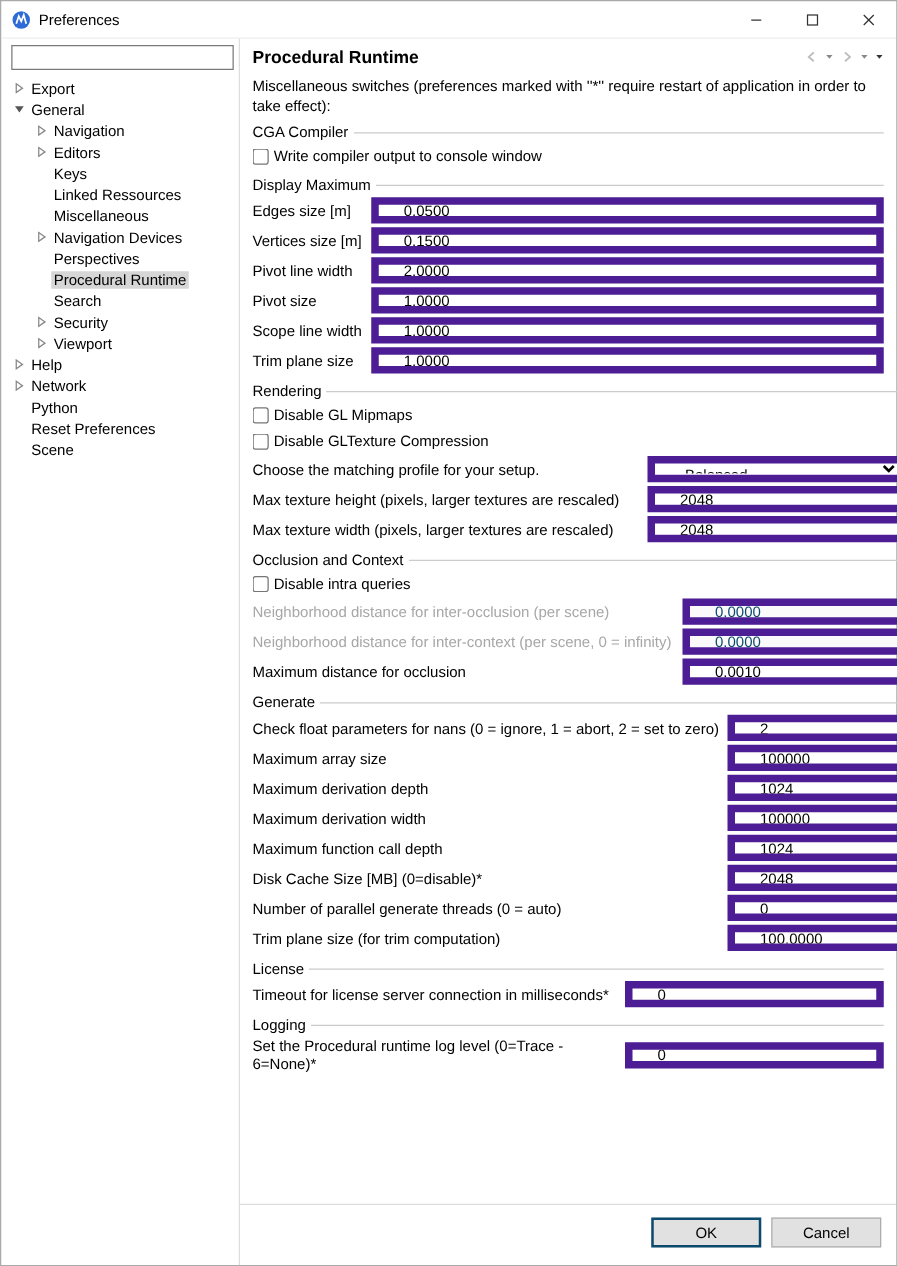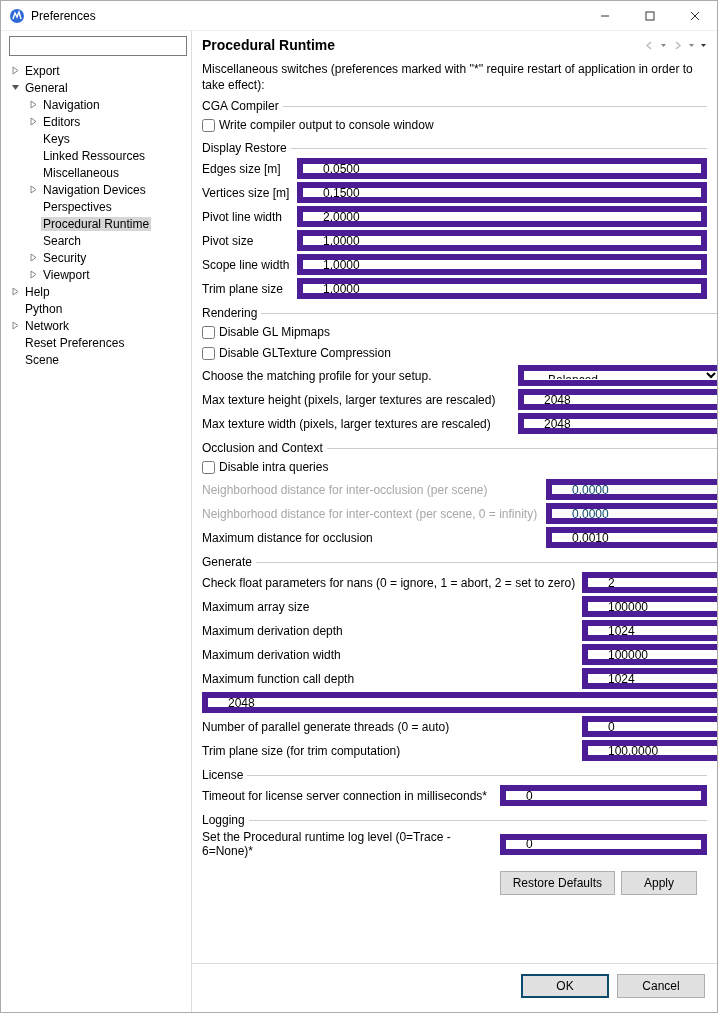--- a/index.html
+++ b/index.html
@@ -203,32 +203,32 @@
             <span class="tw">
               <svg viewBox="0 0 9 9">
                 <path d="M2 1 L7 4.5 L2 8 Z" fill="none" stroke="#888"></path>
               </svg>
             </span>
             <span class="label">Help</span>
           </div>
         </li>
       <li>
           <div class="row">
-            <span class="indent"></span>
-            <span class="label">Python</span>
-          </div>
-        </li>
-      <li>
-          <div class="row">
             <span class="tw">
               <svg viewBox="0 0 9 9">
                 <path d="M2 1 L7 4.5 L2 8 Z" fill="none" stroke="#888"></path>
               </svg>
             </span>
             <span class="label">Network</span>
+          </div>
+        </li>
+      <li>
+          <div class="row">
+            <span class="indent"></span>
+            <span class="label">Python</span>
           </div>
         </li>
       <li>
           <div class="row">
             <span class="indent"></span>
             <span class="label">Reset Preferences</span>
           </div>
         </li>
       <li>
           <div class="row">
@@ -276,21 +276,21 @@
 
       <fieldset class="grp">
           <legend>CGA Compiler</legend>
         <label class="chk">
             <input type="checkbox" style="">
             <span>Write compiler output to console window</span>
           </label>
       </fieldset>
 
       <fieldset class="grp">
-          <legend>Display Restore</legend>
+          <legend>Display Maximum</legend>
         <div class="rowline">
             <span class="lab" style="width:95px">Edges size [m]</span>
             <input class="inp" style="flex: 1 1 0%;" value="0.0500">
           </div>
         <div class="rowline">
             <span class="lab" style="width:95px">Vertices size [m]</span>
             <input class="inp" style="flex: 1 1 0%;" value="0.1500">
           </div>
         <div class="rowline">
             <span class="lab" style="width:95px">Pivot line width</span>
@@ -370,20 +370,21 @@
           </div>
         <div class="rowline">
             <span class="lab" style="width:380px">Maximum derivation width</span>
             <input class="inp" style="flex: 1 1 0%;" value="100000">
           </div>
         <div class="rowline">
             <span class="lab" style="width:380px">Maximum function call depth</span>
             <input class="inp" style="flex: 1 1 0%;" value="1024">
           </div>
         <div class="rowline">
+            <span class="lab" style="width:380px">Disk Cache Size [MB] (0=disable)*</span>
             <input class="inp" style="flex: 1 1 0%;" value="2048">
           </div>
         <div class="rowline">
             <span class="lab" style="width:380px">Number of parallel generate threads  (0 = auto)</span>
             <input class="inp" style="flex: 1 1 0%;" value="0">
           </div>
         <div class="rowline">
             <span class="lab" style="width:380px">Trim plane size (for trim computation)</span>
             <input class="inp" style="flex: 1 1 0%;" value="100.0000">
           </div>
@@ -398,24 +399,20 @@
       </fieldset>
 
       <fieldset class="grp">
           <legend>Logging</legend>
         <div class="rowline">
             <span class="lab" style="width:298px">Set the Procedural runtime log level (0=Trace - 6=None)*</span>
             <input class="inp" style="flex: 1 1 0%;" value="0">
           </div>
       </fieldset>
 
-      <div class="bottom-inner">
-        <button class="btn">Restore Defaults</button>
-        <button class="btn">Apply</button>
-      </div>
     </div>
 
     <div class="dialog-buttons">
       <button class="btn def" style="min-width:88px">OK</button>
       <button class="btn" style="min-width:88px">Cancel</button>
     </div>
   </div>
 </div>
 
 </body></html>

